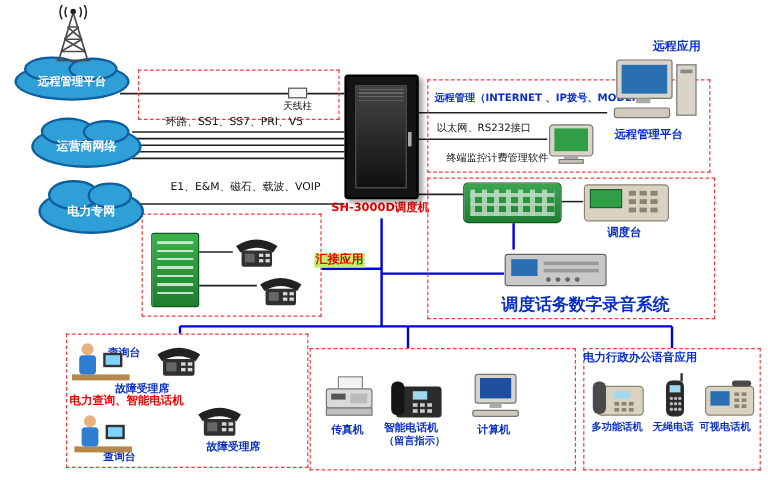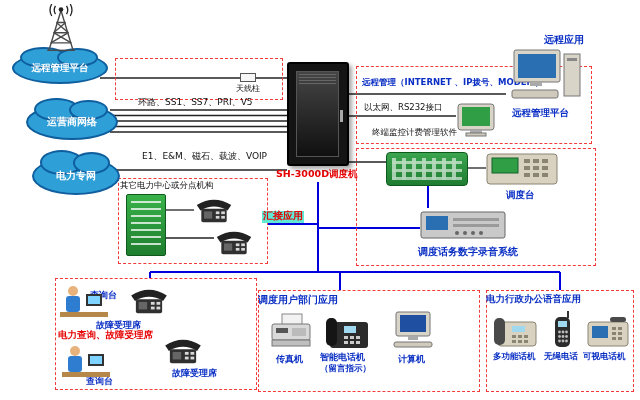--- a/index.html
+++ b/index.html
@@ -110,21 +110,20 @@
   <div class="lbl k" style="left:142px;top:151px;">E1、E&amp;M、磁石、载波、VOIP</div>
 
   <div class="rack">
     <div class="door"></div>
     <div class="vent"></div>
     <div class="handle"></div>
   </div>
   <div class="lbl r ctr" style="left:276px;top:169px;width:86px;font-size:9.5px;">SH-3000D调度机</div>
 
   <div class="zone" style="left:118px;top:178px;width:150px;height:86px;"></div>
-  <div class="lbl k ctr" style="left:120px;top:181px;width:146px;font-size:8.5px;">其它电力中心或分点机构</div>
   <div class="cab" style="left:126px;top:194px;width:40px;height:62px;"></div>
   <div class="icon" style="left:194px;top:196px;">
     <svg viewBox="0 0 44 32" width="40" height="29">
       <path d="M3 10 Q22 -2 41 10 L37 16 Q22 7 7 16 Z" fill="#222"></path>
       <rect x="8" y="14" width="28" height="15" rx="2" fill="#303030"></rect>
       <rect x="11" y="17" width="9" height="8" fill="#666"></rect>
       <g fill="#d8d8d8">
           <rect x="24" y="17" width="4" height="3"></rect>
           <rect x="30" y="17" width="4" height="3"></rect>
       <rect x="24" y="22" width="4" height="3"></rect>
@@ -138,21 +137,21 @@
       <rect x="8" y="14" width="28" height="15" rx="2" fill="#303030"></rect>
       <rect x="11" y="17" width="9" height="8" fill="#666"></rect>
       <g fill="#d8d8d8">
           <rect x="24" y="17" width="4" height="3"></rect>
           <rect x="30" y="17" width="4" height="3"></rect>
       <rect x="24" y="22" width="4" height="3"></rect>
           <rect x="30" y="22" width="4" height="3"></rect>
         </g>
     </svg>
   </div>
-  <div class="lbl r" style="left:262px;top:211px;font-size:10px;background:#5eead4;padding:0 1px;font-family:Liberation Mono, monospace;">汇接应用</div>
+  <div class="lbl r" style="left:262px;top:211px;font-size:10px;background:#bef264;padding:0 1px;">汇接应用</div>
 
   <div class="zone" style="left:356px;top:66px;width:236px;height:78px;"></div>
   <div class="lbl b" style="left:362px;top:78px;font-size:8.5px;">远程管理（INTERNET 、IP拨号、MODEM）</div>
   <div class="lbl k" style="left:364px;top:103px;font-size:8.5px;">以太网、RS232接口</div>
   <div class="icon" style="left:456px;top:102px;">
     <svg viewBox="0 0 40 36" width="40" height="36">
       <rect x="2" y="2" width="36" height="26" rx="3" fill="#d8d4c8" stroke="#777"></rect>
       <rect x="6" y="5" width="28" height="19" fill="#2f9e44"></rect>
       <rect x="14" y="28" width="12" height="3" fill="#aaa"></rect>
       <rect x="10" y="31" width="20" height="3" fill="#cfcabb" stroke="#777"></rect>
@@ -197,21 +196,21 @@
       <rect x="1" y="4" width="84" height="26" rx="2" fill="#c9c9c9" stroke="#666"></rect>
       <rect x="6" y="8" width="22" height="14" fill="#2b6fb3"></rect>
       <rect x="33" y="10" width="46" height="3" fill="#9a9a9a"></rect>
       <rect x="33" y="16" width="46" height="3" fill="#9a9a9a"></rect>
       <circle cx="37" cy="25" r="2" fill="#666"></circle>
         <circle cx="45" cy="25" r="2" fill="#666"></circle>
       <circle cx="53" cy="25" r="2" fill="#666"></circle>
         <circle cx="61" cy="25" r="2" fill="#666"></circle>
     </svg>
   </div>
-  <div class="lbl b" style="left:418px;top:246px;font-size:10px;">调度话务数字录音系统</div>
+  <div class="lbl b" style="left:418px;top:246px;font-size:14px;">调度话务数字录音系统</div>
 
   <div class="zone" style="left:55px;top:278px;width:202px;height:112px;"></div>
   <div class="icon" style="left:58px;top:282px;">
     <svg viewBox="0 0 52 40" width="52" height="40">
       <rect x="2" y="30" width="48" height="5" fill="#b5884a"></rect>
       <circle cx="15" cy="9" r="5" fill="#e8b27d"></circle>
       <rect x="8" y="14" width="14" height="16" rx="3" fill="#2e7dd1"></rect>
       <rect x="28" y="12" width="16" height="12" fill="#333"></rect>
       <rect x="30" y="14" width="12" height="8" fill="#7fd4ff"></rect>
     </svg>
@@ -224,21 +223,21 @@
       <rect x="11" y="17" width="9" height="8" fill="#666"></rect>
       <g fill="#d8d8d8">
           <rect x="24" y="17" width="4" height="3"></rect>
           <rect x="30" y="17" width="4" height="3"></rect>
       <rect x="24" y="22" width="4" height="3"></rect>
           <rect x="30" y="22" width="4" height="3"></rect>
         </g>
     </svg>
   </div>
   <div class="lbl b" style="left:96px;top:320px;">故障受理席</div>
-  <div class="lbl r" style="left:58px;top:330px;font-size:9.5px;">电力查询、故障受理席</div>
+  <div class="lbl r" style="left:58px;top:330px;font-size:9.5px;">电力查询、智能电话机</div>
   <div class="icon" style="left:60px;top:342px;">
     <svg viewBox="0 0 52 40" width="52" height="40">
       <rect x="2" y="30" width="48" height="5" fill="#b5884a"></rect>
       <circle cx="15" cy="9" r="5" fill="#e8b27d"></circle>
       <rect x="8" y="14" width="14" height="16" rx="3" fill="#2e7dd1"></rect>
       <rect x="28" y="12" width="16" height="12" fill="#333"></rect>
       <rect x="30" y="14" width="12" height="8" fill="#7fd4ff"></rect>
     </svg>
   </div>
   <div class="lbl b" style="left:86px;top:376px;">查询台</div>
@@ -251,21 +250,20 @@
           <rect x="24" y="17" width="4" height="3"></rect>
           <rect x="30" y="17" width="4" height="3"></rect>
       <rect x="24" y="22" width="4" height="3"></rect>
           <rect x="30" y="22" width="4" height="3"></rect>
         </g>
     </svg>
   </div>
   <div class="lbl b" style="left:172px;top:368px;">故障受理席</div>
 
   <div class="zone" style="left:258px;top:290px;width:222px;height:102px;"></div>
-  <div class="lbl b ctr" style="left:258px;top:294px;width:222px;font-size:10px;">调度用户部门应用</div>
   <div class="icon" style="left:268px;top:312px;">
     <svg viewBox="0 0 46 38" width="46" height="38">
       <rect x="14" y="2" width="20" height="12" fill="#f2f2f2" stroke="#888"></rect>
       <rect x="4" y="12" width="38" height="16" rx="2" fill="#d9d9d9" stroke="#777"></rect>
       <rect x="8" y="16" width="12" height="5" fill="#555"></rect>
       <rect x="24" y="16" width="14" height="8" fill="#bbb"></rect>
       <rect x="4" y="28" width="38" height="6" fill="#bfbfbf" stroke="#777"></rect>
     </svg>
   </div>
   <div class="lbl b" style="left:276px;top:354px;">传真机</div>

